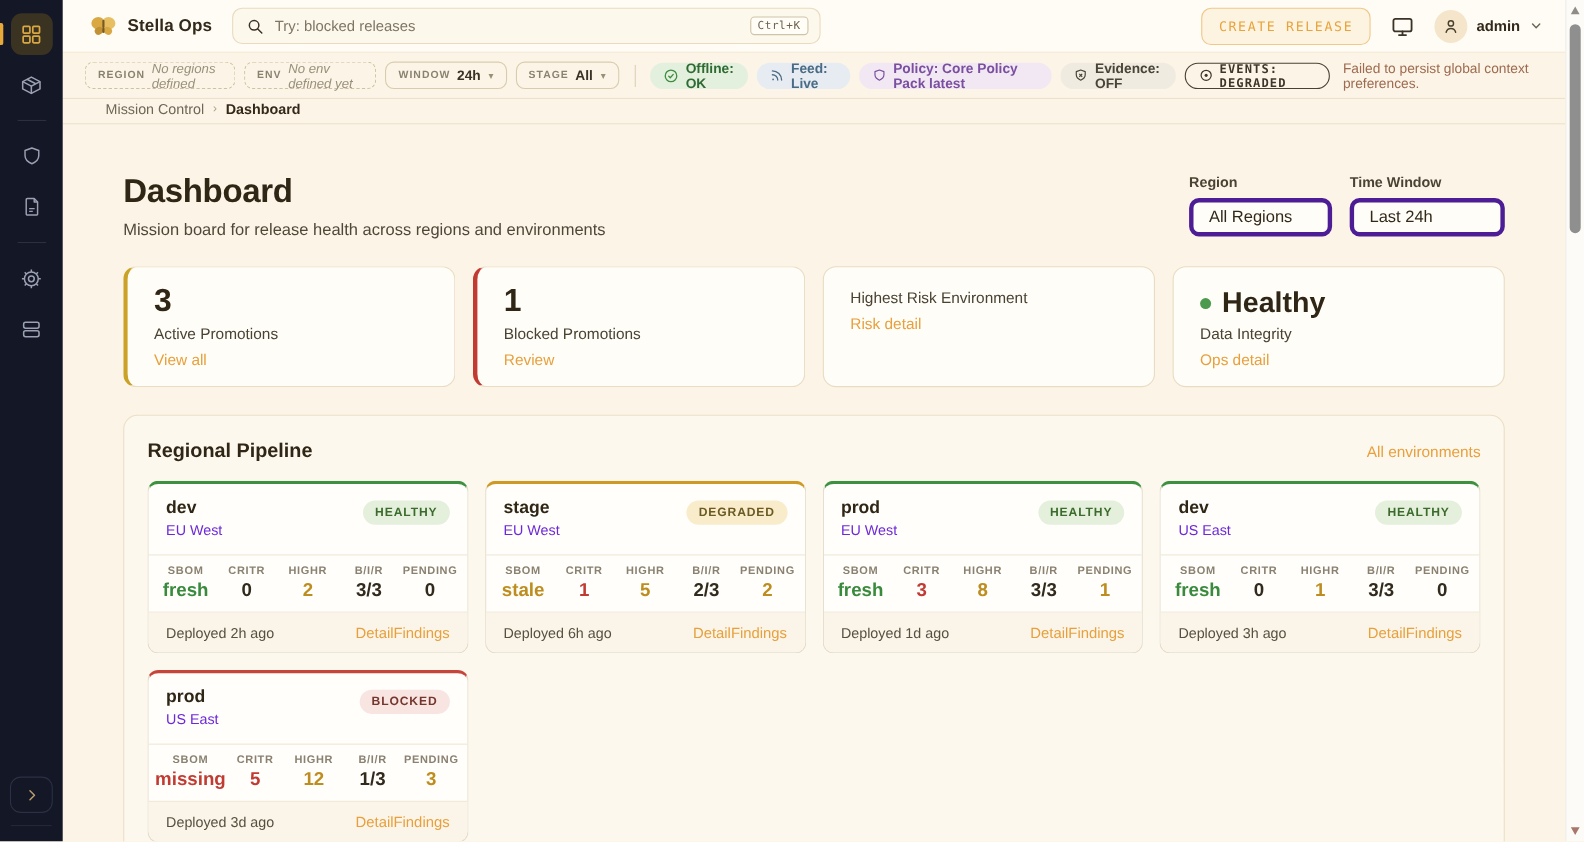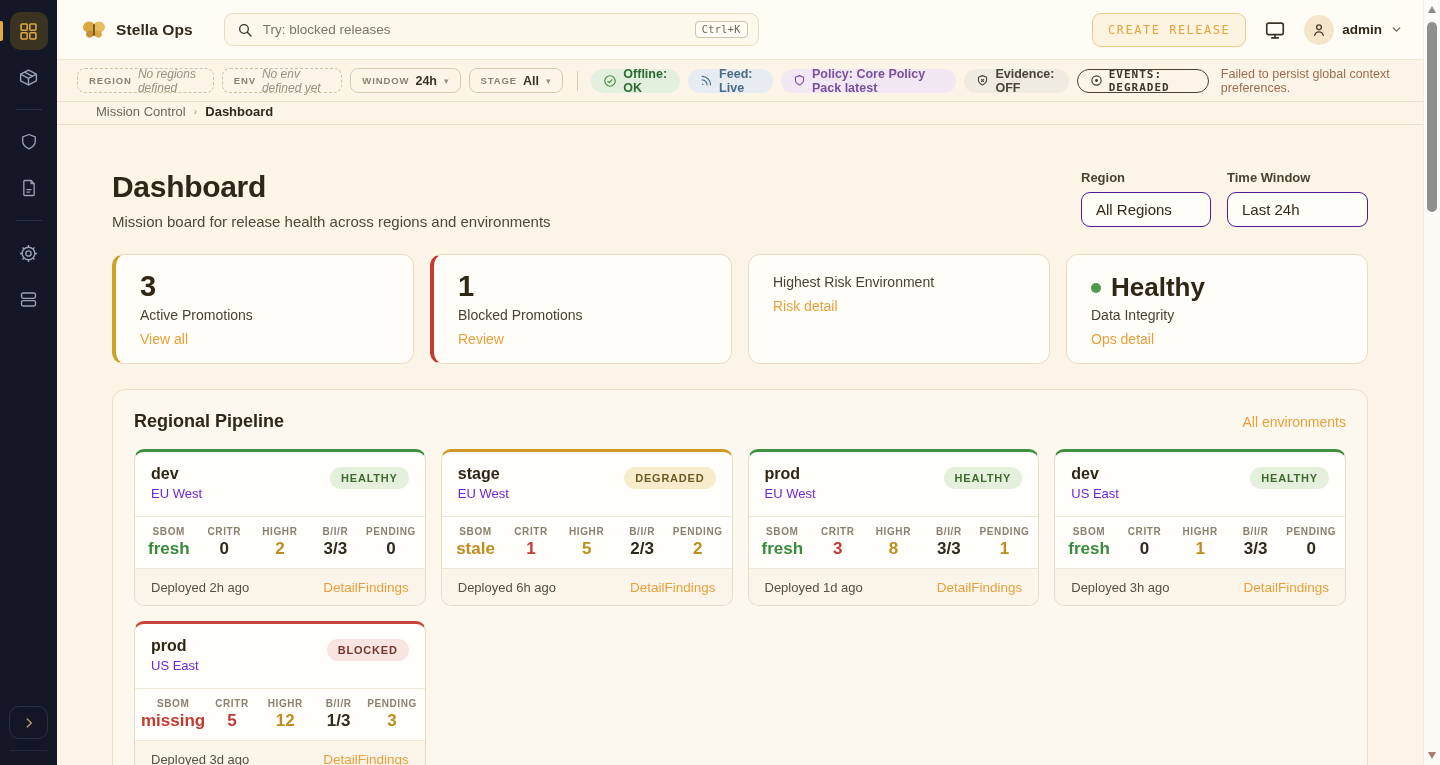--- a/index.html
+++ b/index.html
@@ -33,22 +33,22 @@
     border:1px solid #2B3044; border-radius:10px; display:flex; align-items:center; justify-content:center;
     color:#B79B6C; cursor:pointer;
   }
   .side-bottom-div { position:absolute; bottom:14px; left:10px; width:37px; height:1px; background:#232839; }
 
   
   .main { position:absolute; left:57px; top:0; right:17px; bottom:0; display:flex; flex-direction:column; }
 
   
   .topbar {
-    height:60px; background:#FFFCF6; border-bottom:1px solid #F0E6D2;
-    display:flex; align-items:center; padding:0 20px 0 24px; gap:19px; flex:none;
+    height:48px; background:#FFFCF6; border-bottom:1px solid #F0E6D2;
+    display:flex; align-items:center; padding:0 20px 0 24px; gap:6px; flex:none;
   }
   .brand { display:flex; align-items:center; gap:9px; }
   .brand-name { font-size:15.5px; font-weight:700; letter-spacing:.1px; }
   .searchbox {
     margin-left:12px; width:535px; height:33px; background:#FDF8EC;
     border:1px solid #E8DBC0; border-radius:9px; display:flex; align-items:center;
     padding:0 10px 0 12px; gap:10px; color:#4A4334;
   }
   .searchbox input {
     flex:1; border:none; outline:none; background:transparent; font-size:13.5px;
@@ -113,21 +113,21 @@
   .crumb-current { color:#33291A; font-weight:600; }
 
   
   .content { flex:1; overflow:hidden; padding:45px 55px 0 55px; }
   .title-row { display:flex; justify-content:space-between; align-items:flex-start; }
   h1.page-title { font-size:30px; font-weight:700; letter-spacing:-.3px; color:#2F2616; }
   .page-subtitle { font-size:15px; color:#4F4839; margin-top:9px; }
   .filters { display:flex; gap:16px; }
   .filter-label { font-size:13px; font-weight:600; color:#4A4334; margin-bottom:7px; }
   .filter-select {
-    height:35px; background:#FFFDF8; border:1px solid #4c1d95; border-radius:9px;
+    height:35px; background:#FFFDF8; border:4px solid #4c1d95; border-radius:9px;
     display:flex; align-items:center; padding:0 14px; font-size:15px; color:#33291A; cursor:pointer;
   }
   .filter-select.w1 { width:130px; }
   .filter-select.w2 { width:141px; }
 
   
   .summary-row { display:grid; grid-template-columns:repeat(4,1fr); gap:16px; margin-top:24px; }
   .sum-card {
     background:#FFFDF8; border:1px solid #E9DCC3; border-radius:12px;
     height:110px; padding:15px 20px 0 24px; position:relative; overflow:hidden;

